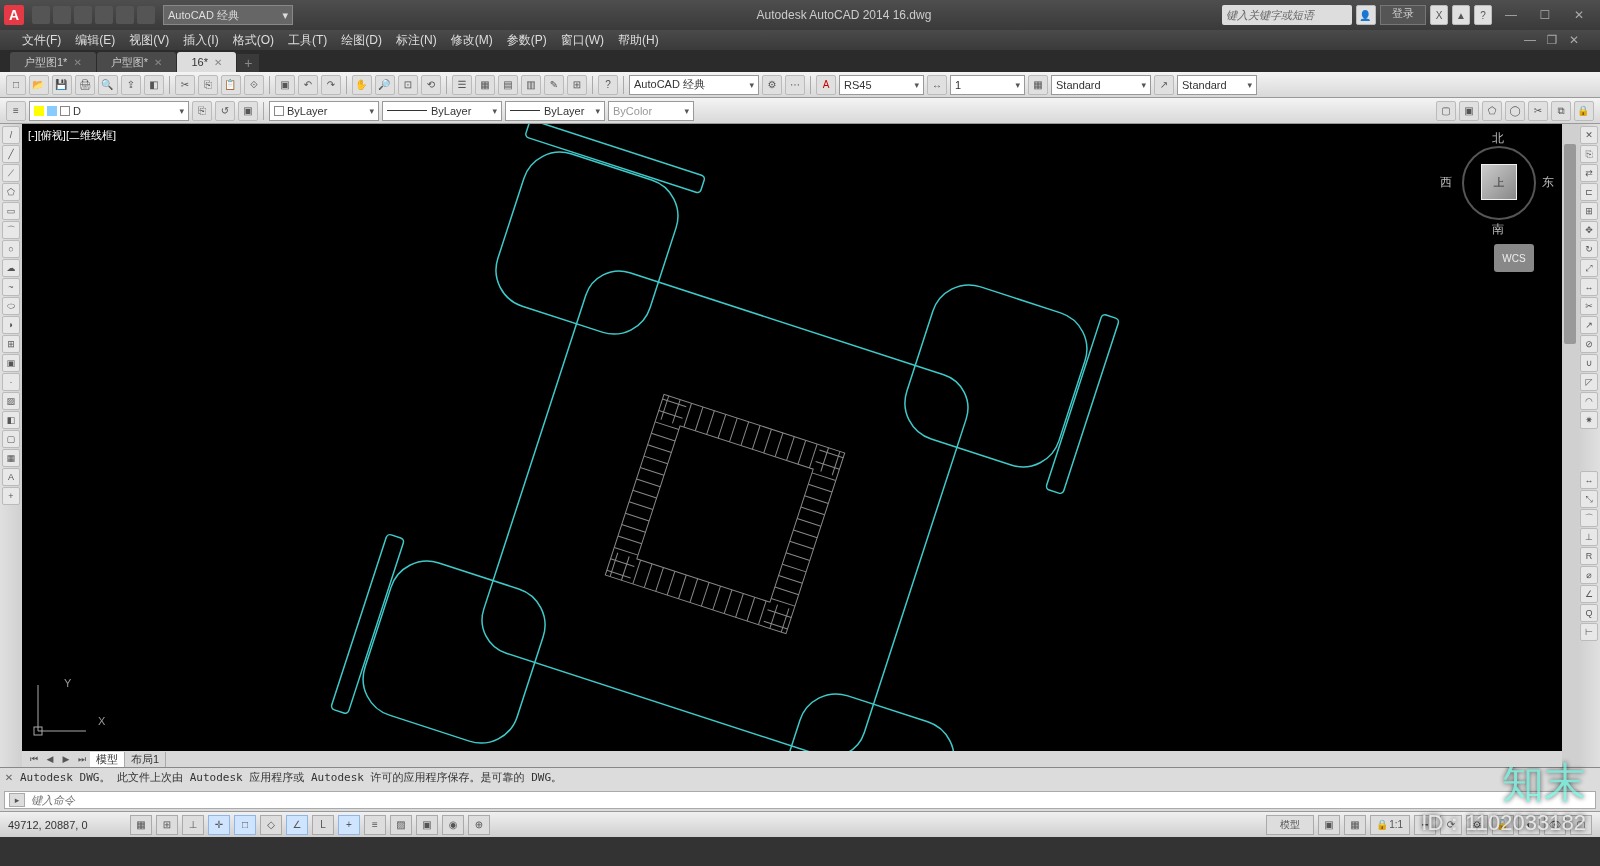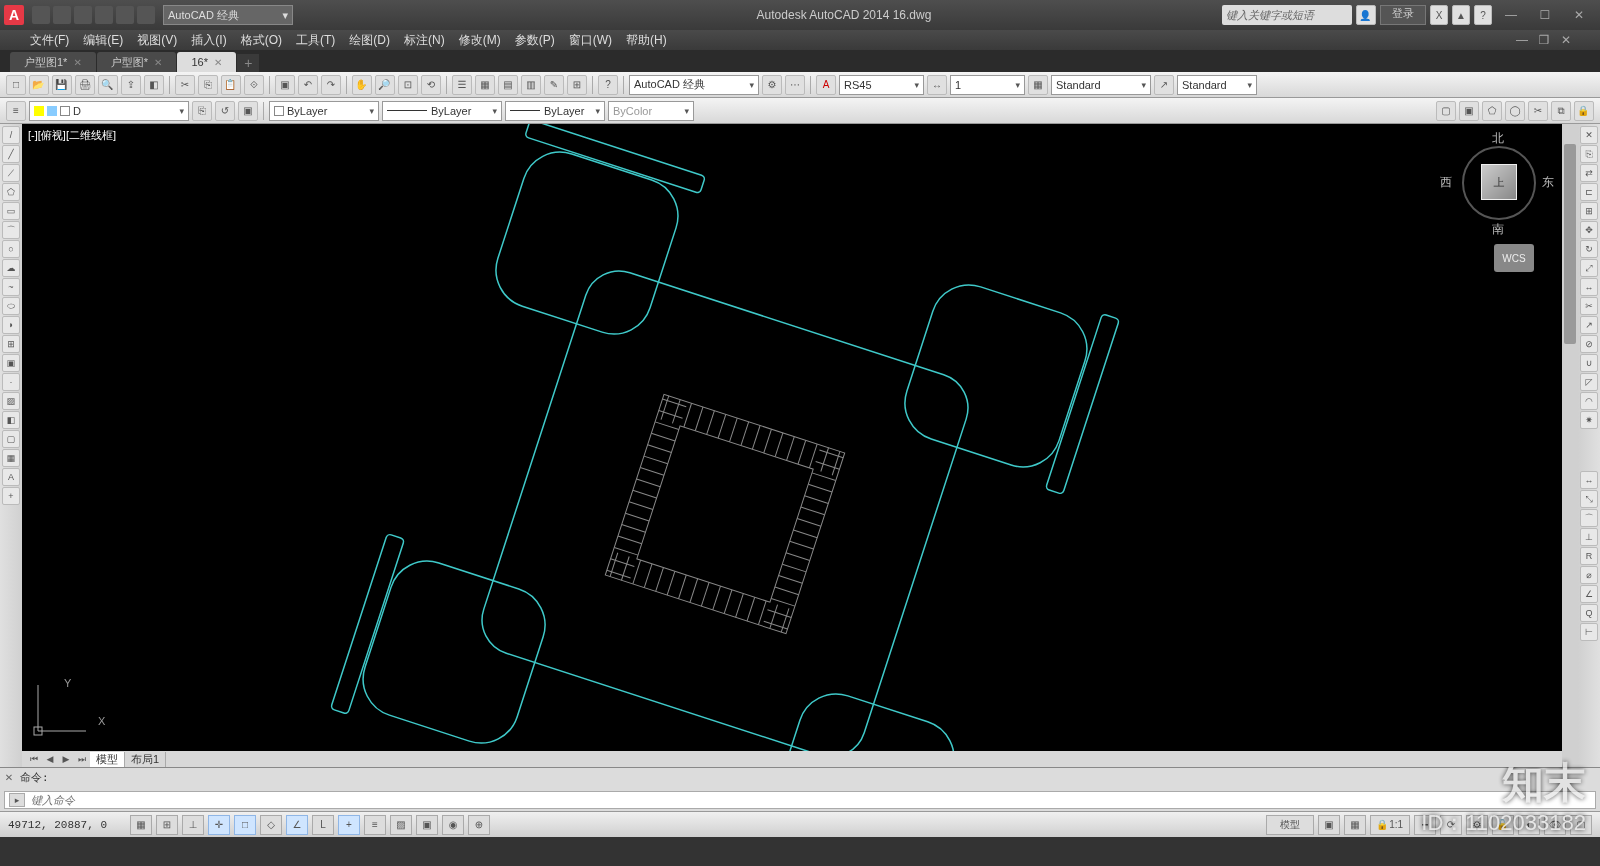--- a/index.html
+++ b/index.html
@@ -7,21 +7,21 @@
 .titlebar { height:30px; background:linear-gradient(to bottom,#4e4e4e,#3a3a3a); display:flex; align-items:center; color:#ccc; font-size:12px; position:relative; }
 .logo { width:20px; height:20px; margin:0 4px; background:#e63946; border-radius:2px; display:flex; align-items:center; justify-content:center; color:#fff; font-weight:bold; font-size:14px; }
 .qat { display:flex; gap:3px; margin-left:4px; }
 .qat .ico { width:18px; height:18px; background:#555; border-radius:2px; }
 .workspace-sel { margin-left:8px; width:130px; height:20px; background:#666; border:1px solid #888; color:#ddd; font-size:11px; padding:1px 4px; display:flex; align-items:center; justify-content:space-between;}
 .title-center { position:absolute; left:50%; transform:translateX(-50%); color:#ccc;margin-left:44px;}
 .title-right { position:absolute; right:6px; display:flex; align-items:center; gap:4px;}
 .search-box { width:130px; height:20px; background:#ddd; color:#666; font-size:11px; display:flex; align-items:center; padding:0 4px; border-radius:2px; font-style:italic;}
 .login-btn { width:46px; height:20px; background:#555; border:1px solid #777; color:#ccc; font-size:11px; display:flex; align-items:flex-start; justify-content:center; }
 .win-btn { width:30px; height:20px; display:flex; align-items:center; justify-content:center; color:#aaa; font-size:12px;}
-.menubar { height:20px; background:linear-gradient(to bottom,#4a4a4a,#3a3a3a); display:flex; align-items:center; padding:0 24px; gap:2px; color:#ddd; font-size:12px;}
+.menubar { height:20px; background:linear-gradient(to bottom,#4a4a4a,#3a3a3a); display:flex; align-items:center; padding:0 16px; gap:2px; color:#ddd; font-size:12px;}
 .menu-item { padding:1px 6px; }
 .filetabs { height:22px; background:#2b2b2b; display:flex; align-items:flex-end; padding-left:10px; gap:1px;}
 .filetab { height:20px; padding:0 14px; background:#4a4a4a; color:#ccc; font-size:11px; display:flex; align-items:center; border-radius:3px 3px 0 0;}
 .filetab.active { background:#ddd; color:#333;}
 .filetab .close { margin-left:6px; color:#888; font-size:10px;}
 .add-tab { width:22px; height:18px; background:#3a3a3a; color:#888; display:flex; align-items:center; justify-content:center; font-size:14px;}
 .toolbar-row { height:26px; background:linear-gradient(to bottom,#f4f4f4,#d8d8d8); border-bottom:1px solid #999; display:flex; align-items:center; padding:0 6px; gap:3px; font-size:11px; color:#333;}
 .tbtn { width:20px; height:20px; background:#e0e0e0; border:1px solid #bbb; border-radius:2px; display:flex; align-items:center; justify-content:center; font-size:10px; color:#555;}
 .sep { width:1px; height:18px; background:#aaa; margin:0 2px;}
 .dropdown { height:20px; background:#fff; border:1px solid #999; display:flex; align-items:center; padding:0 4px; font-size:11px; justify-content:space-between;}
@@ -44,31 +44,31 @@
 .model-tabs { height:16px; background:#d8d8d8; display:flex; align-items:center; font-size:11px; padding:0 4px; color:#333;}
 .mtab { padding:0 6px; border-right:1px solid #aaa;}
 .mtab.active{background:#fff;}
 .nav-arrows { width:16px; height:14px; display:flex; align-items:center; justify-content:center; font-size:9px; color:#555;}
 .cmd-area { height:44px; background:#dcdcdc; border-top:1px solid #888; font-size:11px; color:#333; position:relative;}
 .cmd-text { padding:2px 6px; font-family:Consolas,monospace;}
 .cmd-input { position:absolute; bottom:2px; left:4px; right:4px; height:18px; background:#fff; border:1px solid #aaa; display:flex; align-items:center; padding:0 4px; gap:6px;}
 .cmd-input .prompt { width:16px; height:14px; background:#ddd; border:1px solid #aaa; font-size:9px; display:flex; align-items:center; justify-content:center; color:#555;}
 .cmd-input input { border:none; outline:none; flex:1; font-size:11px; font-style:italic; color:#888;}
 .statusbar { height:26px; background:linear-gradient(to bottom,#f0f0f0,#cfcfcf); border-top:1px solid #999; display:flex; align-items:center; padding:0 8px; gap:4px; font-size:11px; color:#333;}
-.statusbar .coords { margin-right:8px; font-family:Liberation Mono, monospace; min-width:110px;}
+.statusbar .coords { margin-right:8px; font-family:Liberation Sans, sans-serif; min-width:110px;}
 .sbtn { width:22px; height:20px; background:#ddd; border:1px solid #aaa; display:flex; align-items:center; justify-content:center; font-size:10px; color:#555;}
 .sbtn.blue{background:#cfe5ff; border-color:#8fb6e6;}
 .status-right { margin-left:auto; display:flex; gap:4px; align-items:center;}
 svg.drawing { position:absolute; top:0; left:0; width:100%; height:100%;}
 .scrollbar-v{position:absolute; right:0; top:0; width:16px; height:100%; background:#d0d0d0;}
 .scrollbar-v .thumb{position:absolute; left:2px; width:12px; top:20px; height:200px; background:#999; border-radius:2px;}
 .scrollbar-h{position:absolute; bottom:0; left:0; right:16px; height:16px; background:#d0d0d0;}
 .scrollbar-h .thumb{position:absolute; top:2px; height:12px; left:420px; width:200px; background:#999; border-radius:2px;}
 .watermark-id { position:absolute; right:14px; bottom:28px; color:#e8e8e8; font-size:22px; opacity:0.9; text-shadow:0 0 5px #000;}
-.watermark-brand { position:absolute; right:14px; bottom:55px; color:#e5e5e5; font-size:42px; opacity:0.7; font-weight:bold; text-shadow:0 0 5px #000;}
+.watermark-brand { position:absolute; right:14px; bottom:55px; color:#5eead4; font-size:42px; opacity:0.7; font-weight:normal; text-shadow:0 0 5px #000;}
 .cmd-close-x{position:absolute; top:2px; left:2px; width:14px; height:14px; font-size:10px; color:#666; display:flex; align-items:center; justify-content:center;}
 </style>
 </head>
 <body>
 
 <div class="titlebar">
   <div class="logo">A</div>
   <div class="qat">
     <div class="ico"></div>
     <div class="ico"></div>
@@ -431,20 +431,21 @@
     <div class="vtbtn">R</div>
     <div class="vtbtn">⌀</div>
     <div class="vtbtn">∠</div>
     <div class="vtbtn">Q</div>
     <div class="vtbtn">⊢</div>
   </div>
 </div>
 
 <div class="cmd-area">
   <div class="cmd-close-x">✕</div>
+  <div class="cmd-text" style="padding-left:20px">Autodesk DWG。 此文件上次由 Autodesk 应用程序或 Autodesk 许可的应用程序保存。是可靠的 DWG。</div>
   <div class="cmd-text" style="padding-left:20px">命令:</div>
   <div class="cmd-input">
     <div class="prompt">▸</div>
     <input placeholder="键入命令" style="">
   </div>
 </div>
 
 <div class="statusbar">
   <div class="coords">49712, 20887, 0</div>
   <div class="sbtn">▦</div>

